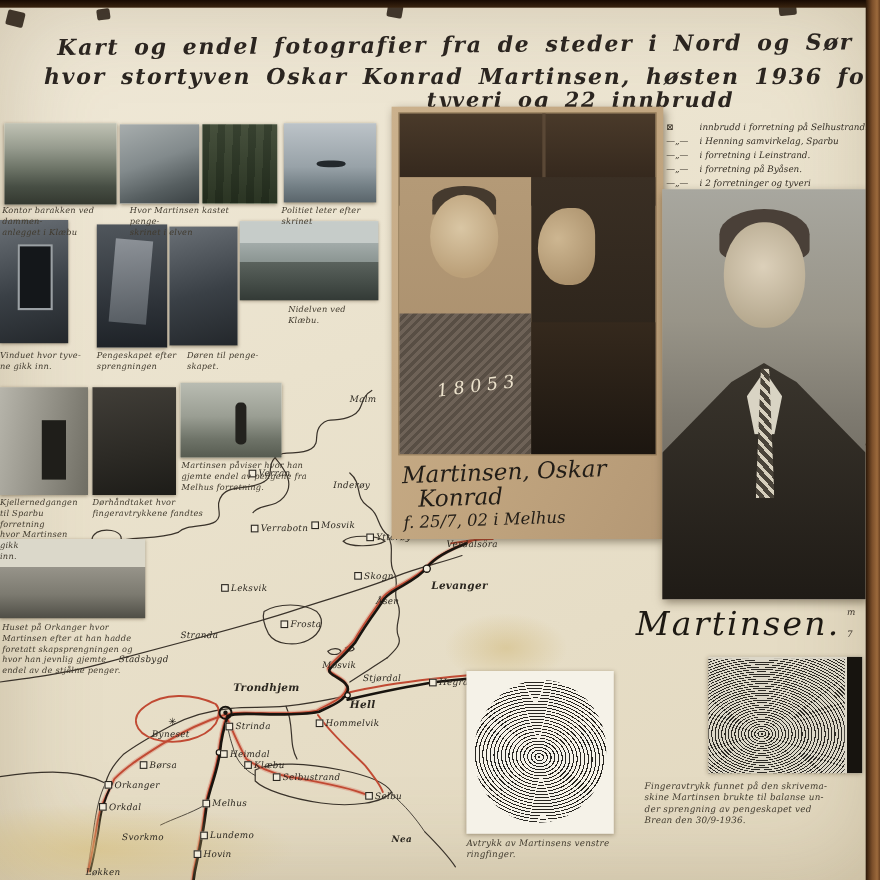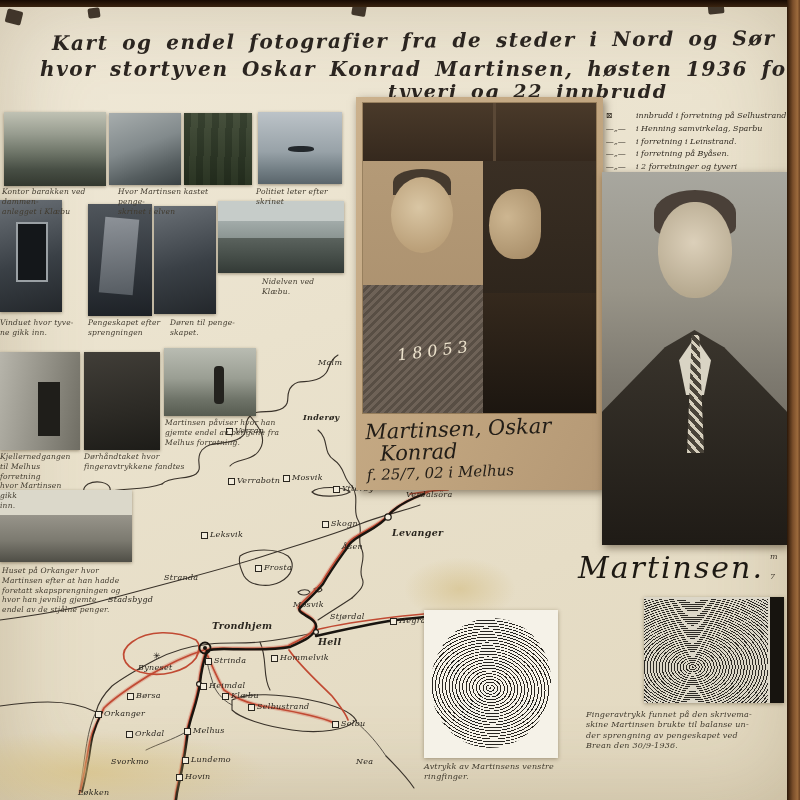--- a/index.html
+++ b/index.html
@@ -145,51 +145,51 @@
       <circle cx="205" cy="648" r="2" fill="#18140f"></circle>
       <circle cx="388" cy="517" r="3.2" fill="#f2ecdc" stroke="#18140f" stroke-width="1.2"></circle>
       <circle cx="316" cy="632" r="2.4" fill="#f2ecdc" stroke="#18140f" stroke-width="1.1"></circle>
       <circle cx="199" cy="684" r="2.4" fill="#f2ecdc" stroke="#18140f" stroke-width="1.1"></circle>
       <text x="153" y="659" font-size="9" fill="#18140f">✳</text>
     </svg>
   </div>
   <div id="map-labels" class="abs">
       <span class="place" style="left: 318px; top: 358px;">Malm</span>
       <span class="place" style="left: 226px; top: 426px;"><span class="sq"></span>Verran</span>
-      <span class="place" style="left: 303px; top: 412px; font-weight: bold;">Inderøy</span>
+      <span class="place" style="left: 303px; top: 437px;">Inderøy</span>
       <span class="place" style="left: 228px; top: 476px;"><span class="sq"></span>Verrabotn</span>
       <span class="place" style="left: 283px; top: 473px;"><span class="sq"></span>Mosvik</span>
       <span class="place" style="left: 333px; top: 484px;"><span class="sq"></span>Ytterøy</span>
       <span class="place" style="left: 406px; top: 490px; font-style: italic;">Verdalsöra</span>
       <span class="place big" style="left: 392px; top: 512px; margin-top: 15px;">Levanger</span>
       <span class="place" style="left: 322px; top: 519px;"><span class="sq"></span>Skogn</span>
       <span class="place" style="left: 342px; top: 542px;">Åsen</span>
       <span class="place" style="left: 201px; top: 530px;"><span class="sq"></span>Leksvik</span>
       <span class="place" style="left: 255px; top: 563px;"><span class="sq"></span>Frosta</span>
       <span class="place" style="left: 164px; top: 573px;">Stranda</span>
       <span class="place" style="left: 108px; top: 595px;">Stadsbygd</span>
       <span class="place" style="left: 293px; top: 600px;">Mosvik</span>
       <span class="place" style="left: 330px; top: 612px;">Stjørdal</span>
       <span class="place" style="left: 390px; top: 616px;"><span class="sq"></span>Hegra</span>
       <span class="place big" style="left: 212px; top: 620px;">Trondhjem</span>
       <span class="place big" style="left: 318px; top: 636px;">Hell</span>
-      <span class="place" style="left: 271px; top: 653px;"><span class="sq"></span>Hommelvik</span>
+      <span class="place" style="left: 287px; top: 653px;"><span class="sq"></span>Hommelvik</span>
       <span class="place" style="left: 205px; top: 656px;"><span class="sq"></span>Strinda</span>
       <span class="place" style="left: 138px; top: 663px;">Byneset</span>
       <span class="place" style="left: 200px; top: 681px;"><span class="sq"></span>Heimdal</span>
       <span class="place" style="left: 222px; top: 691px;"><span class="sq"></span>Klæbu</span>
       <span class="place" style="left: 127px; top: 691px;"><span class="sq"></span>Børsa</span>
       <span class="place" style="left: 248px; top: 702px;"><span class="sq"></span>Selbustrand</span>
       <span class="place" style="left: 95px; top: 709px;"><span class="sq"></span>Orkanger</span>
       <span class="place" style="left: 184px; top: 726px;"><span class="sq"></span>Melhus</span>
-      <span class="place" style="left: 90px; top: 729px; padding-left: 36px;"><span class="sq"></span>Orkdal</span>
+      <span class="place" style="left: 90px; top: 729px;"><span class="sq"></span>Orkdal</span>
       <span class="place" style="left: 332px; top: 719px;"><span class="sq"></span>Selbu</span>
       <span class="place" style="left: 86px; top: 757px; margin-left: 25px;">Svorkmo</span>
       <span class="place" style="left: 182px; top: 755px;"><span class="sq"></span>Lundemo</span>
-      <span class="place" style="left: 356px; top: 757px;">Nea</span>
+      <span class="place" style="left: 356px; top: 757px; font-weight: bold;">Nea</span>
       <span class="place" style="left: 176px; top: 772px;"><span class="sq"></span>Hovin</span>
       <span class="place" style="left: 78px; top: 788px;">Løkken</span>
     </div>
 
   <div class="abs title-line" style="left:52px;top:28px;font-size:20px;transform:rotate(-.4deg);">Kart og endel fotografier fra de steder i Nord og Sør Trøndelag</div>
   <div class="abs title-line" style="left:40px;top:57px;font-size:20px;">hvor stortyven Oskar Konrad Martinsen, høsten 1936 forøvet 12</div>
   <div class="abs title-line" style="left:388px;top:80px;font-size:19px;">tyveri og 22 innbrudd</div>
 
   <div id="legend" class="abs">
       <div class="legend-row">
@@ -248,21 +248,21 @@
     <div class="shape" style="left:38px;top:30px;width:22px;height:54px;background:#1f1e1a;"></div>
   </div>
   <div class="abs photo v-interior" style="left:84px;top:352px;width:76px;height:98px;"></div>
   <div class="abs photo v-field" style="left:164px;top:348px;width:92px;height:68px;">
     <div class="shape" style="left:50px;top:18px;width:10px;height:38px;border-radius:4px;background:#23221e;"></div>
   </div>
   <div class="abs cap" style="left:165px;top:418px;width:118px;">Martinsen påviser hvor han
 gjemte endel av pengene fra
 Melhus forretning.</div>
   <div class="abs cap" style="left:0px;top:452px;width:80px;">Kjellernedgangen
-til Melhus forretning
+til Sparbu forretning
 hvor Martinsen gikk
 inn.</div>
   <div class="abs cap" style="left:84px;top:452px;width:104px;">Dørhåndtaket hvor
 fingeravtrykkene fandtes</div>
 
   <div class="abs photo v-house" style="left:0px;top:490px;width:132px;height:72px;"></div>
   <div class="abs cap" style="left:2px;top:566px;width:152px;">Huset på Orkanger hvor
 Martinsen efter at han hadde
 foretatt skapsprengningen og
 hvor han jevnlig gjemte

